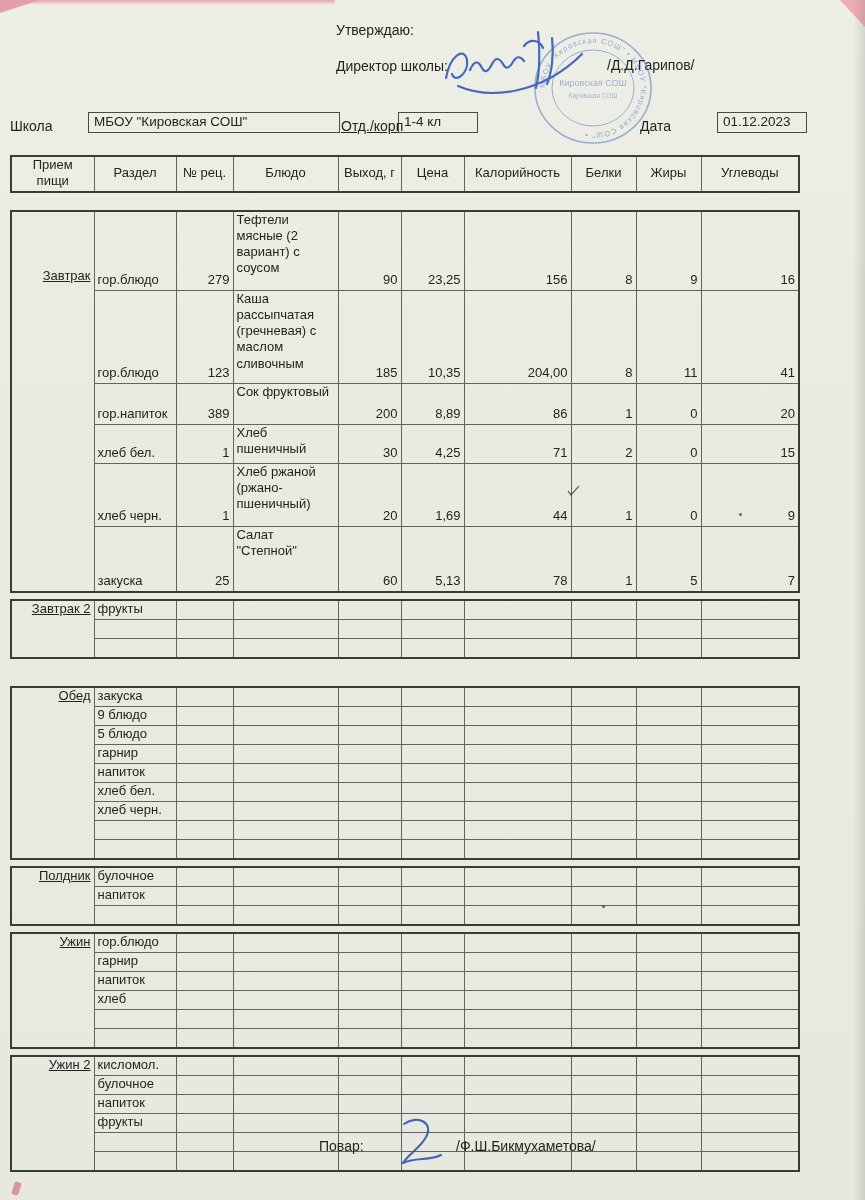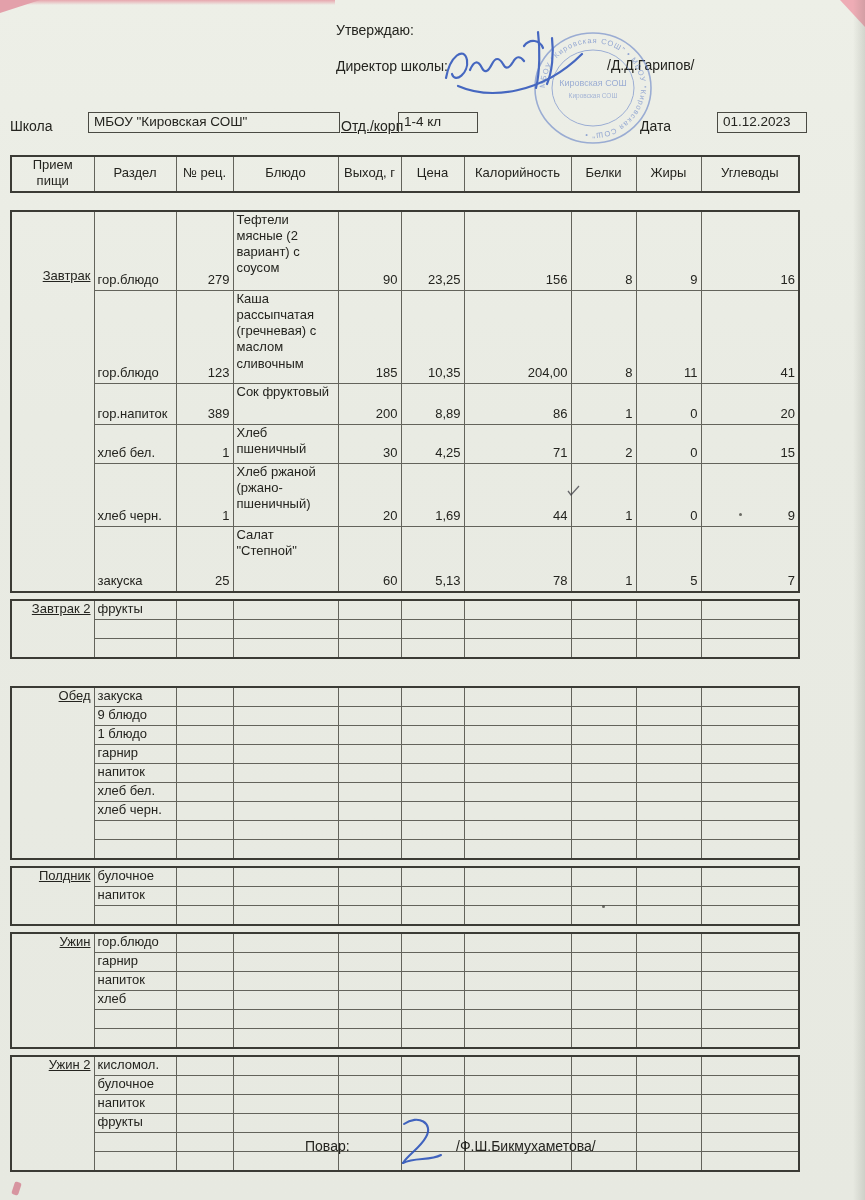--- a/index.html
+++ b/index.html
@@ -35,21 +35,21 @@
   .grid td.meal{vertical-align:top;text-align:right;text-decoration:underline;}
   .headtbl{margin-bottom:17px;}
   .sec1{margin-bottom:27px;}
   .sec0 tr:nth-child(1) td{height:77px;}
   .sec0 tr:nth-child(2) td{height:91px;}
   .sec0 tr:nth-child(3) td{height:39px;}
   .sec0 tr:nth-child(4) td{height:37px;}
   .sec0 tr:nth-child(5) td{height:61px;}
   .sec0 tr:nth-child(6) td{height:63px;}
   .sec0 td.meal{padding-top:56px;}
-  .cook-label{left:305px;top:1138px;}
+  .cook-label{left:319px;top:1138px;}
   .cook-name{left:456px;top:1138px;}
   
   .top-strip{left:0;top:0;width:335px;height:5px;
     background:linear-gradient(180deg,#e7a6ae,rgba(231,166,174,0));}
   .tl-wedge{left:0;top:0;width:40px;height:13px;background:#e3a0aa;
     clip-path:polygon(0 0,100% 0,0 100%);}
   .tr-wedge{right:0;top:0;width:25px;height:27px;background:#eeacb5;
     clip-path:polygon(0 0,100% 0,100% 100%);}
   .bl-mark{left:13px;top:1182px;width:7px;height:13px;background:#d795a0;
     border-radius:2px;transform:rotate(18deg);}
@@ -300,21 +300,21 @@
               <td class="num"></td>
               <td class="dish"></td>
               <td class="num"></td>
               <td class="num"></td>
               <td class="num"></td>
               <td class="num"></td>
               <td class="num"></td>
               <td class="num"></td>
             </tr>
             <tr>
-              <td class="razdel">1 блюдо</td>
+              <td class="razdel">5 блюдо</td>
               <td class="num"></td>
               <td class="dish"></td>
               <td class="num"></td>
               <td class="num"></td>
               <td class="num"></td>
               <td class="num"></td>
               <td class="num"></td>
               <td class="num"></td>
             </tr>
             <tr>

